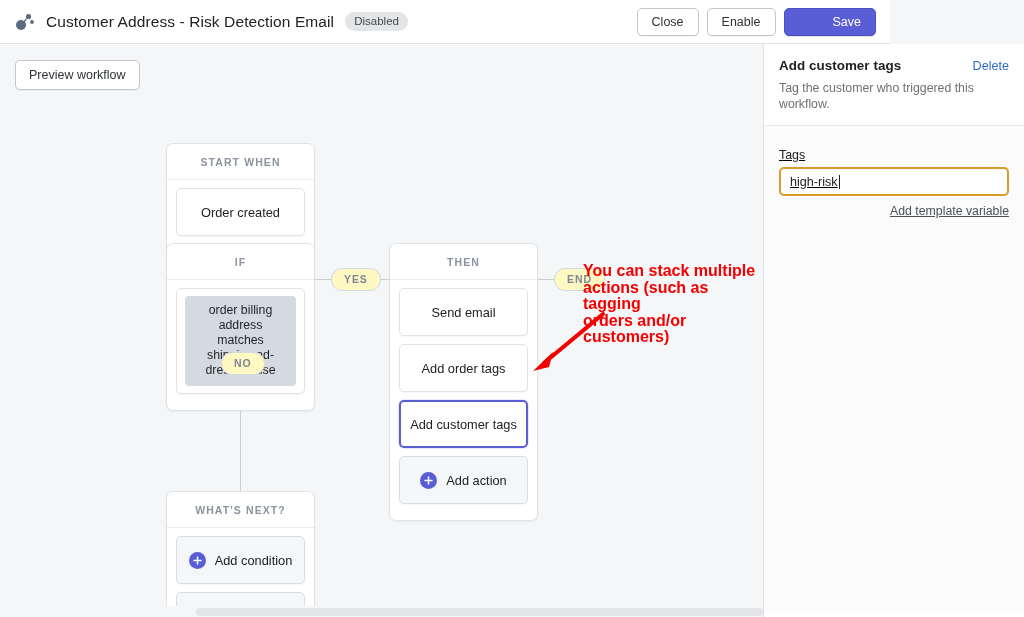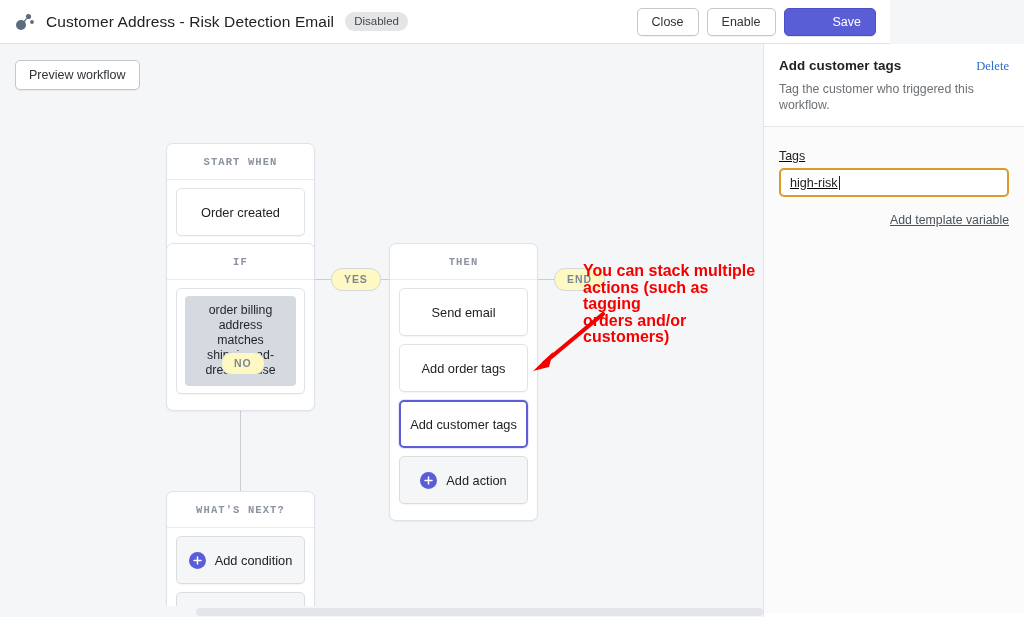--- a/index.html
+++ b/index.html
@@ -78,21 +78,20 @@
     box-shadow: 0 1px 2px rgba(22,29,37,.05);
     padding: 0 0 8px;
   }
   .group-head {
     text-align: center;
     font-size: 10.5px; font-weight: bold; letter-spacing: 1.1px;
     color: #8b93a0;
     padding: 12px 0 11px;
     border-bottom: 1px solid #e7eaee;
     margin-bottom: 8px;
-    font-family: Liberation Mono, monospace;
   }
   .node {
     margin: 0 9px 8px;
     background: #ffffff;
     border: 1px solid #dfe3e8;
     border-radius: 5px;
     min-height: 48px;
     display: flex; align-items: center; justify-content: center;
     font-size: 12.8px; color: #202223;
     box-shadow: 0 1px 1px rgba(22,29,37,.04);
@@ -164,21 +163,21 @@
     width: 261px; height: 573px;
     background: #ffffff;
     border-left: 1px solid #e1e3e5;
   }
   .panel-head { padding: 14px 15px 13px; }
   .panel-head-row { display: flex; align-items: baseline; }
   .panel-title {
     font-size: 13.4px; font-weight: bold; color: #202223; letter-spacing: .05px;
   }
   .panel-delete {
-    margin-left: auto; font-size: 12.6px; color: #2c6ecb; cursor: pointer; font-family: Liberation Serif, serif;
+    margin-left: auto; font-size: 12.6px; color: #2c6ecb; cursor: pointer;
   }
   .panel-desc {
     margin-top: 7px; font-size: 12.3px; color: #6d7175; line-height: 16px;
   }
   .panel-body {
     border-top: 1px solid #e4e6e8;
     padding: 22px 15px 0;
     background: #fbfbfb;
     height: calc(100% - 86px);
     text-decoration: underline;
@@ -190,21 +189,21 @@
     background: #ffffff;
     display: flex; align-items: center;
     padding: 4px 9px;
     font-size: 12.6px; color: #202223;
   }
   .caret {
     display: inline-block; width: 1px; height: 14px;
     background: #202223; margin-left: 1px;
   }
   .tmpl-link {
-    margin-top: 16px; text-align: right;
+    margin-top: 8px; text-align: right;
     font-size: 12.3px; color: #4b5258;
     text-decoration: underline; cursor: pointer;
   }
 </style>
 </head>
 <body>
 
 <div class="topbar">
   <span class="brand-icon">
     <svg width="22" height="22" viewBox="0 0 22 22">

